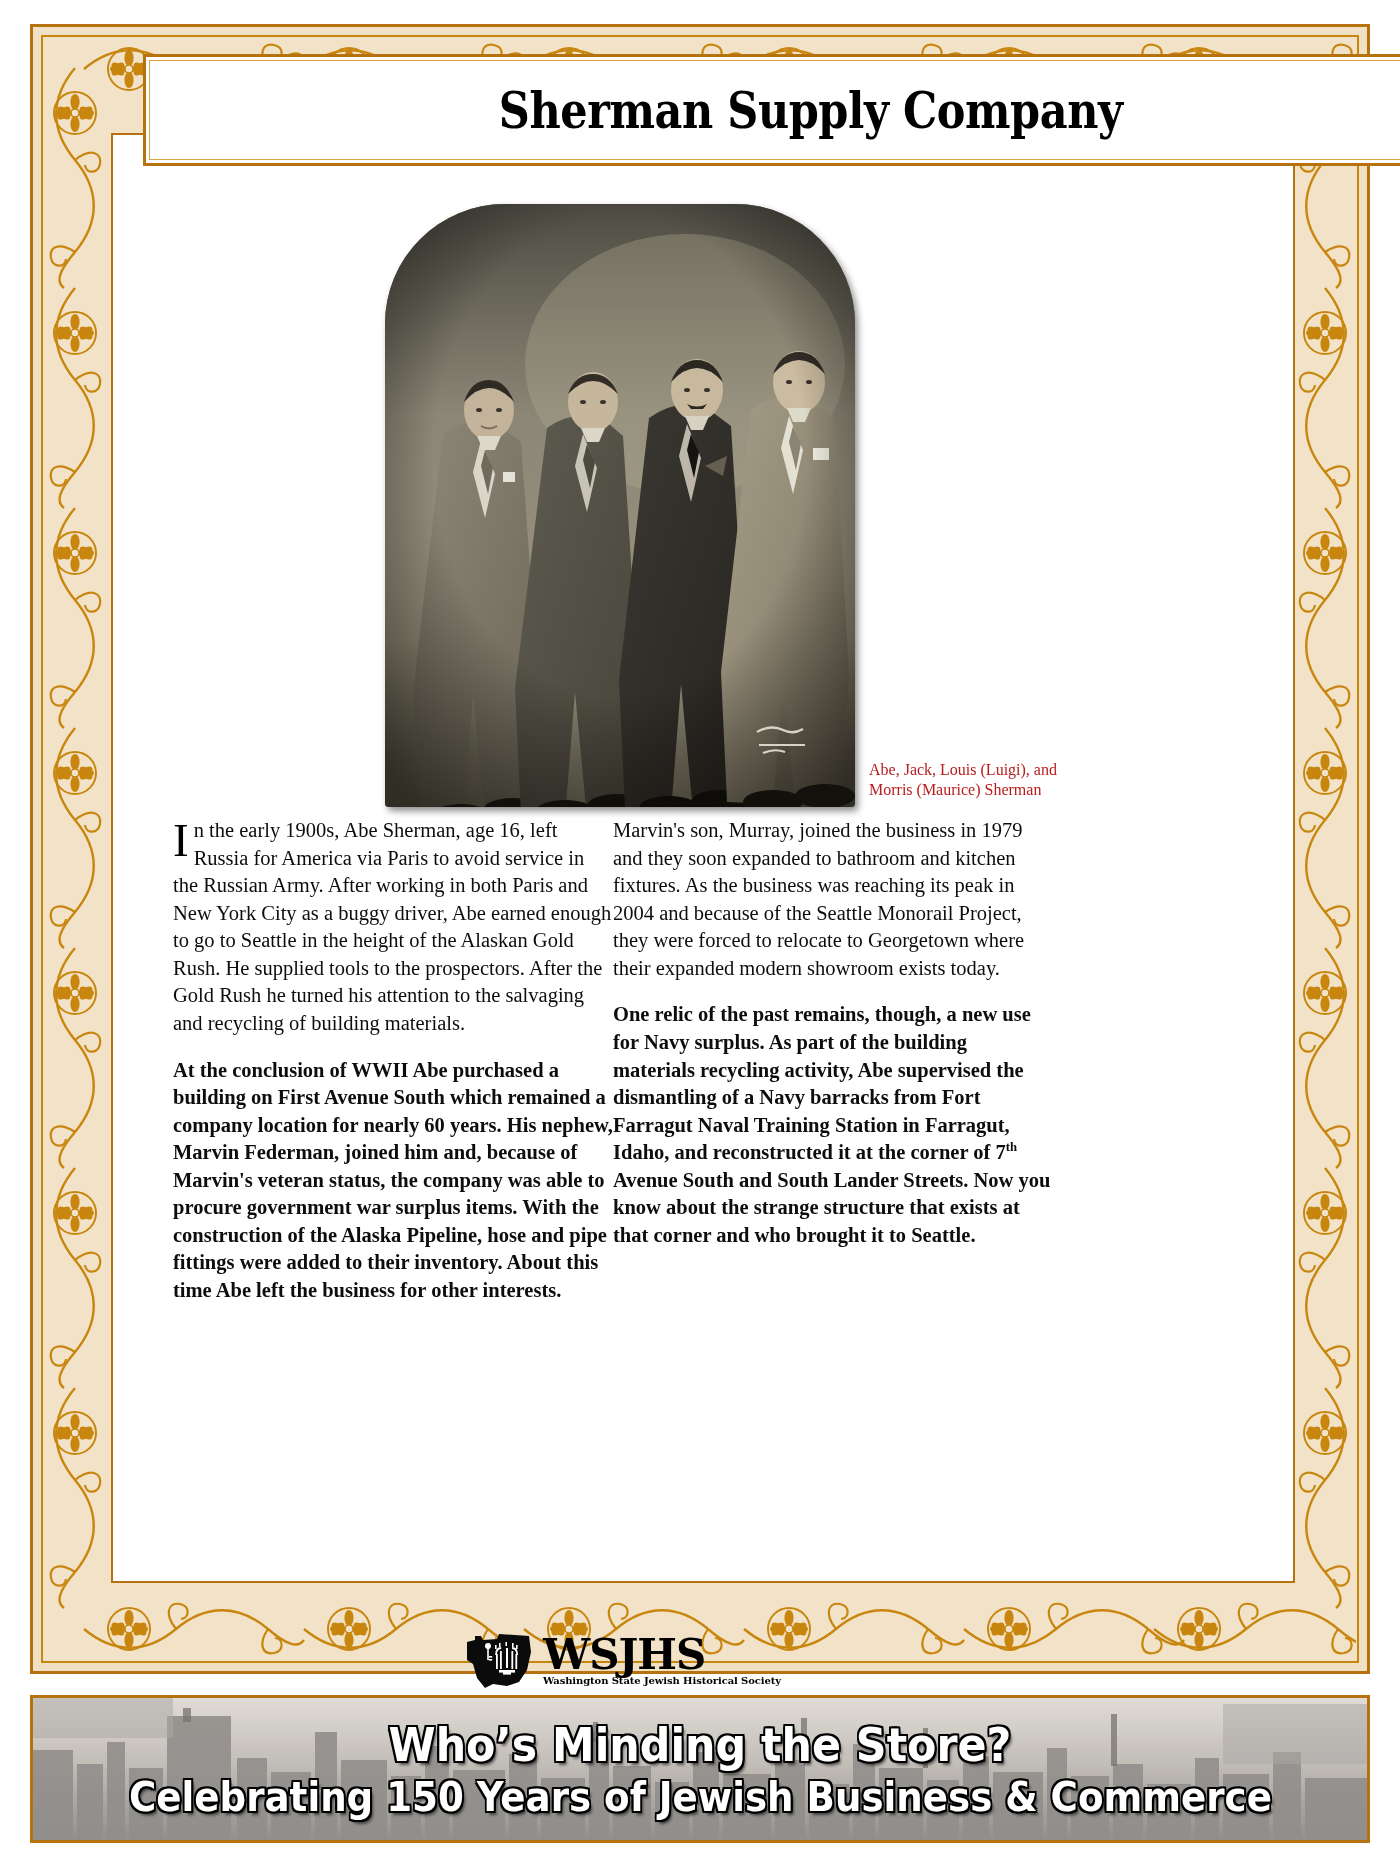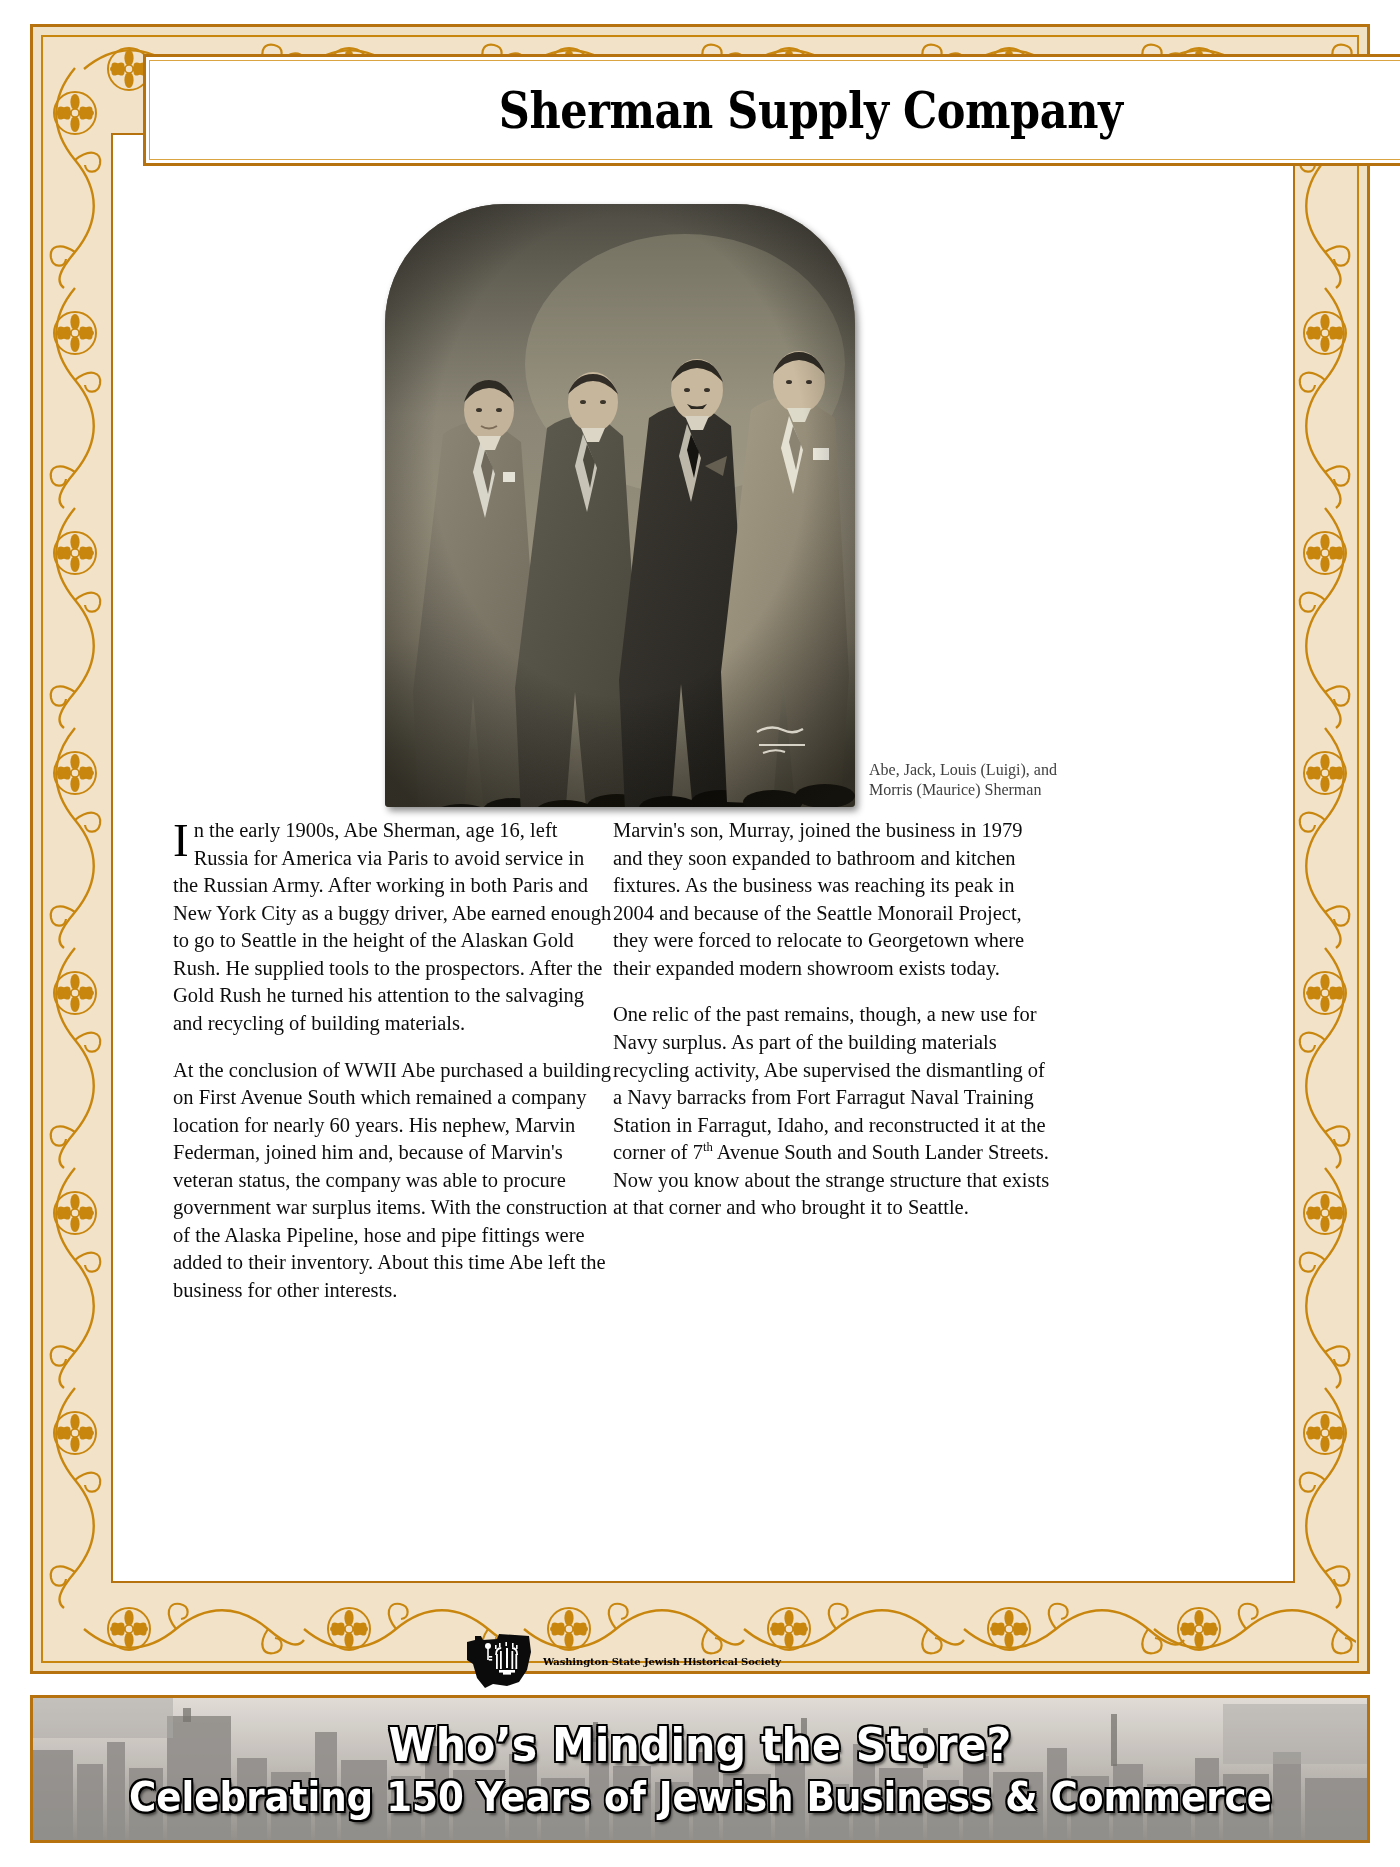--- a/index.html
+++ b/index.html
@@ -75,41 +75,41 @@
     border-radius:120px 120px 4px 4px;
     overflow:hidden;
     box-shadow:3px 4px 7px rgba(0,0,0,0.45);
     background:#6d6a5d;
   }
   .photo svg{display:block;width:100%;height:100%;}
 
   .photo-caption{
     position:absolute;left:836px;top:733px;width:210px;
     font-family:"Liberation Serif", serif;
-    font-size:16px;line-height:1.22;color:#404040;
+    font-size:16px;line-height:1.22;color:#b91c1c;
     z-index:5;
   }
 
   
   .columns{
     position:absolute;left:140px;top:790px;width:1115px;height:540px;
     z-index:5;
   }
   .col{
     position:absolute;top:0;width:440px;
     font-family:"Liberation Serif", serif;
     font-size:20.5px;
     line-height:1.345;
     color:#0d0d0d;
     text-align:left;
   }
   .col.left{left:0;}
   .col.right{left:440px;}
   .col p{margin:0 0 19px 0;}
-  .col p:last-child{margin-bottom:10px;}
+  .col p:last-child{margin-bottom:10px;font-weight:bold;}
 
   .dropcap-para{position:relative;min-height:56px;}
   .dropcap{
     float:left;
     font-family:"Liberation Serif", serif;
     font-size:47px;
     line-height:0.88;
     font-weight:400;
     padding:2px 5px 0 0;
     margin-top:1px;
@@ -408,20 +408,21 @@
           <rect x="53" y="15" width="1.6" height="4"></rect>
         </g>
         <g fill="#ffffff">
           <circle cx="25" cy="16" r="3"></circle>
           <rect x="24.2" y="18" width="1.6" height="12"></rect>
           <rect x="25.8" y="26" width="3.4" height="1.6"></rect>
           <rect x="25.8" y="29" width="3.4" height="1.6"></rect>
         </g>
       </svg>
       <div class="logo-type">
+        <div class="logo-wsjhs">WSJHS</div>
         <div class="logo-sub">Washington State Jewish Historical Society</div>
       </div>
     </div>
 
   </div>
 
   <div class="banner">
     <svg class="banner-photo" viewBox="0 0 1334 142" preserveAspectRatio="none" xmlns="http://www.w3.org/2000/svg">
       <defs>
         <linearGradient id="sky" x1="0" y1="0" x2="0" y2="1">

